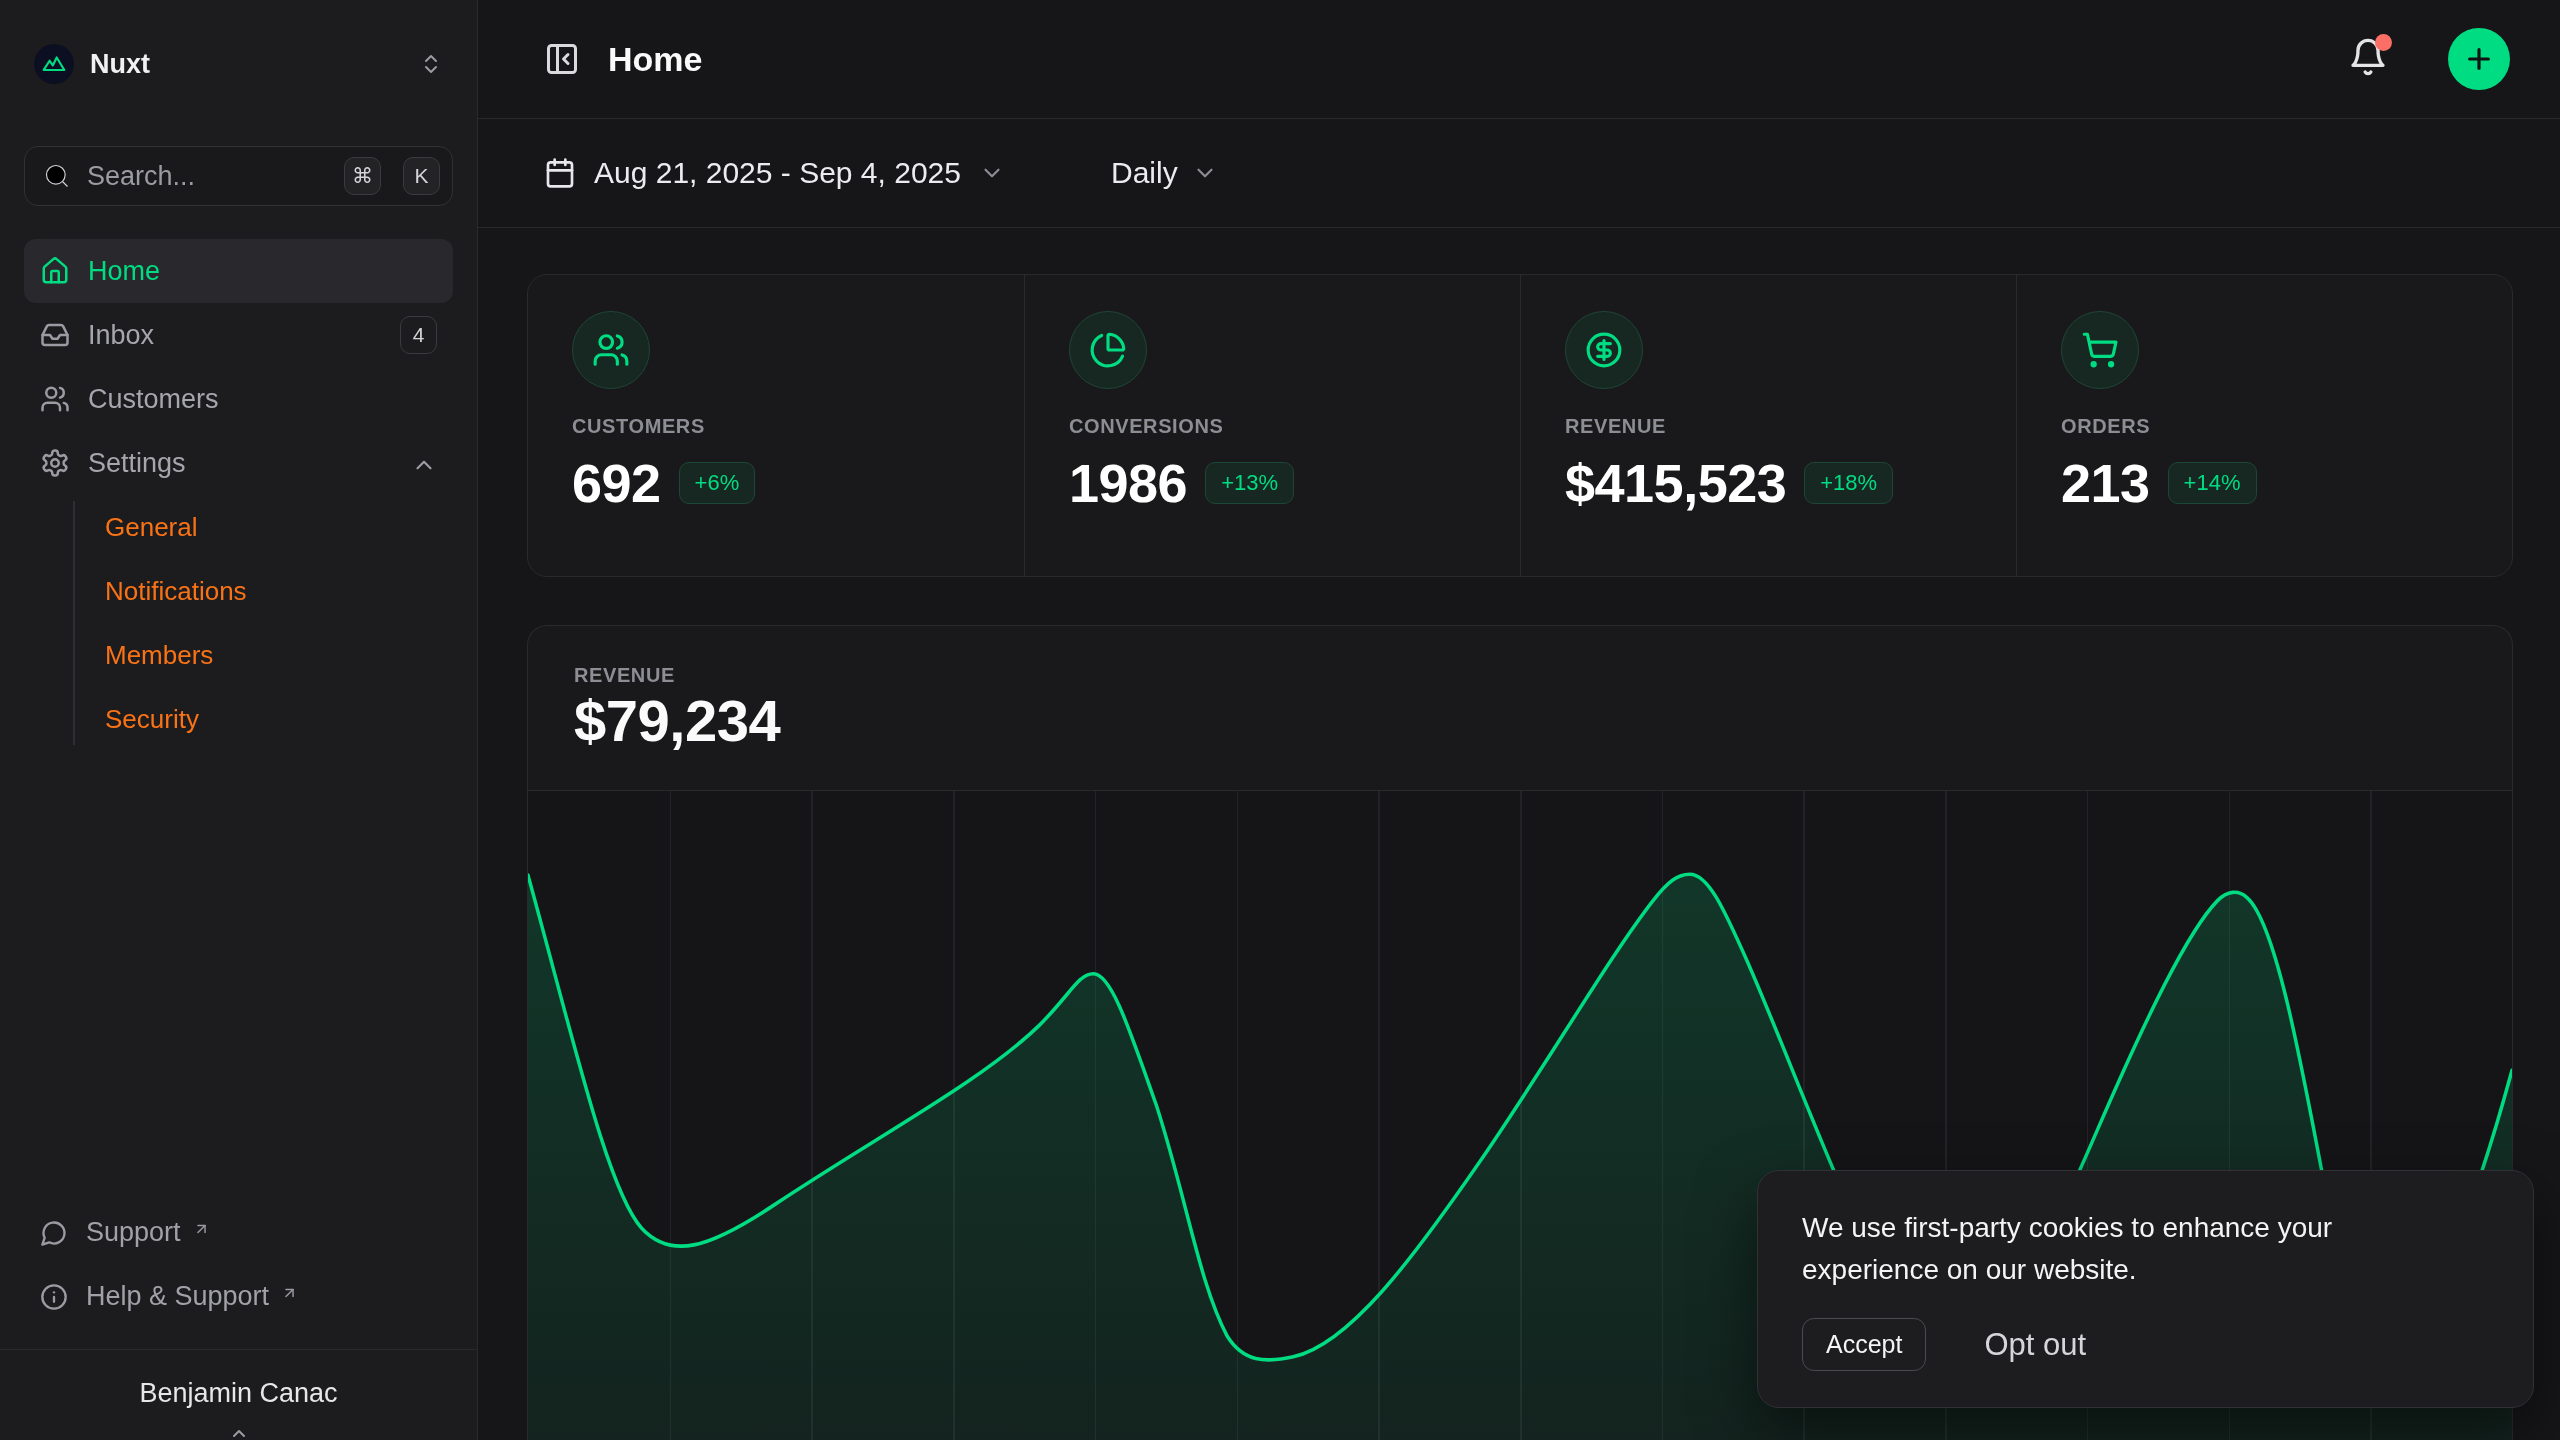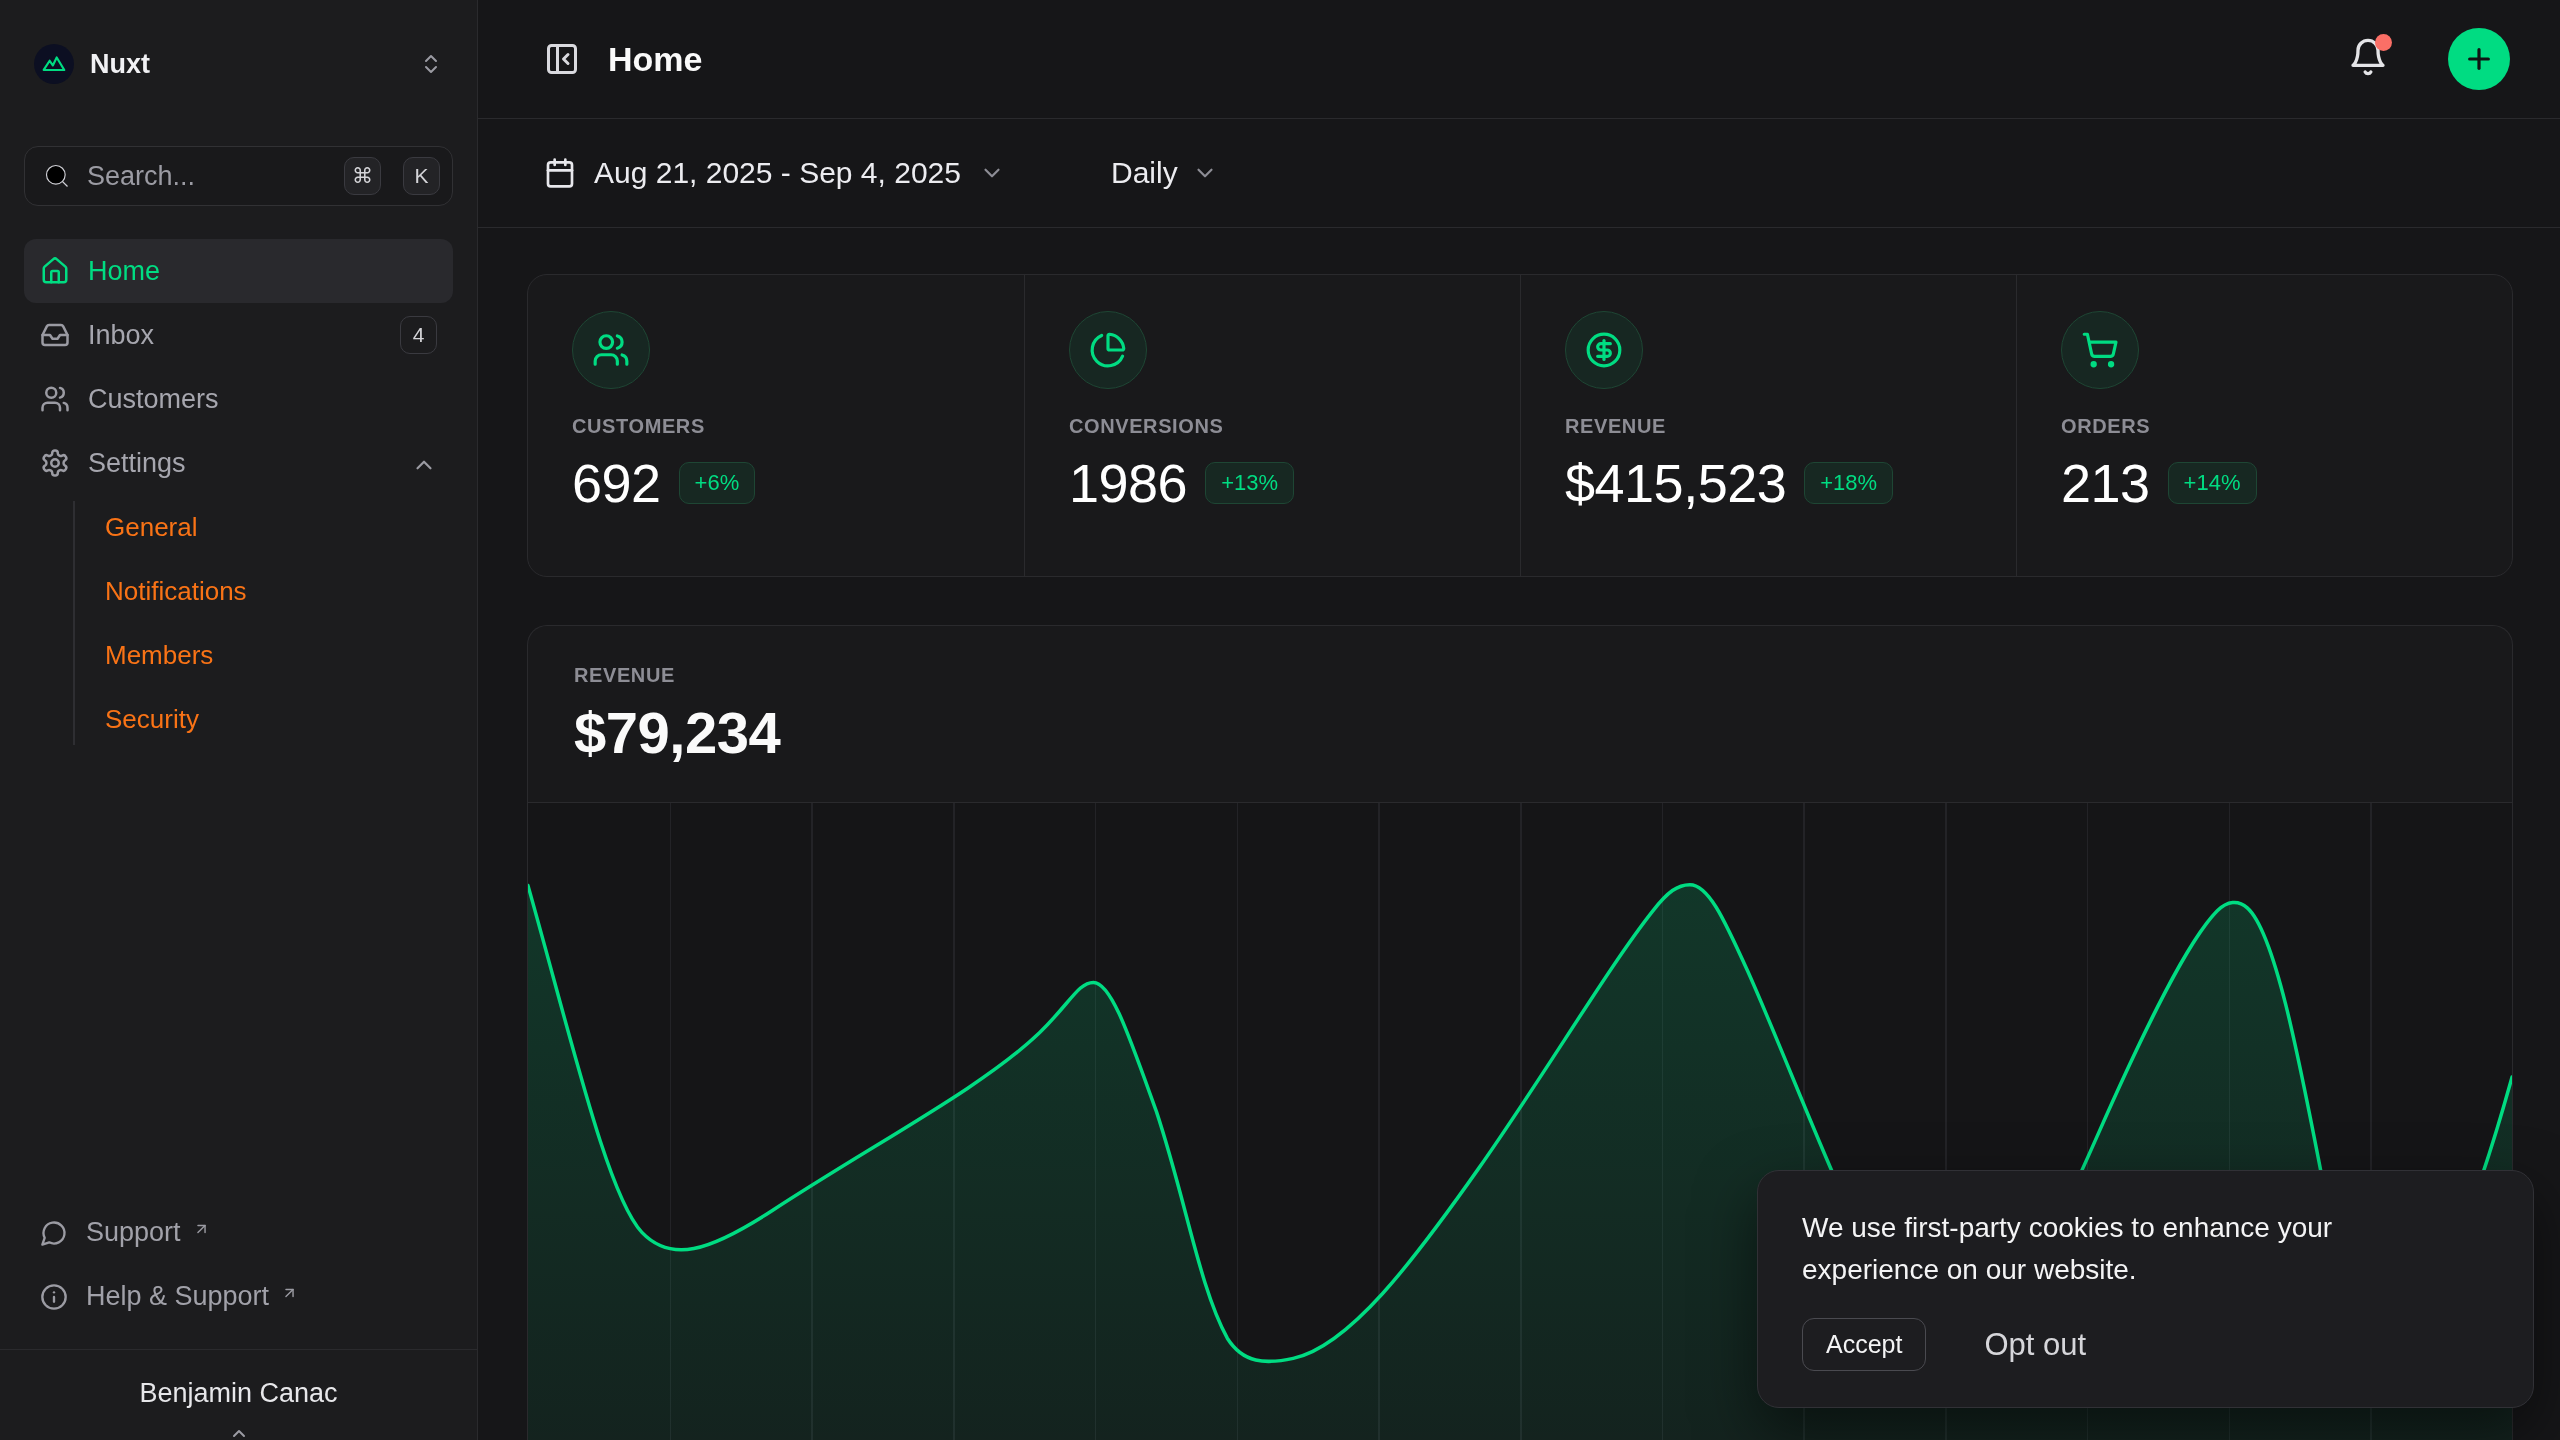--- a/index.html
+++ b/index.html
@@ -85,29 +85,29 @@
 
   .stats { height:303px; border:1.5px solid #2a2a2d; border-radius:20px; background:#19191b;
     display:grid; grid-template-columns:repeat(4,1fr); overflow:hidden; }
   .stat-cell { padding:36px 44px; cursor:pointer; }
   .stat-cell + .stat-cell { border-left:1.5px solid #2a2a2d; }
   .stat-icon { width:78px; height:78px; border-radius:50%; background:rgba(0,220,130,.07);
     border:1.5px solid #1e4634; display:flex; align-items:center; justify-content:center; }
   .stat-icon svg { width:38px; height:38px; stroke:#00dc82; }
   .stat-label { margin-top:26px; font-size:20px; font-weight:600; letter-spacing:.6px; color:#8d8d95; }
   .stat-value-row { margin-top:14px; display:flex; align-items:center; gap:18px; }
-  .stat-value { font-size:54px; font-weight:400; color:#ffffff; letter-spacing:-.5px; }
+  .stat-value { font-size:54px; font-weight:700; color:#ffffff; letter-spacing:-.5px; }
   .delta-badge { font-size:22px; font-weight:500; color:#00dc82; background:rgba(0,220,130,.08);
     border:1.5px solid #1e4634; border-radius:10px; padding:7px 15px; }
 
   .revenue-card { margin-top:48px; height:815px; border:1.5px solid #2a2a2d; border-bottom:none;
     border-radius:20px 20px 0 0; background:#19191b; display:flex; flex-direction:column; overflow:hidden; }
   .rev-head { padding:38px 46px 36px; }
   .rev-label { font-size:20px; font-weight:600; letter-spacing:.6px; color:#8d8d95; }
-  .rev-value { margin-top:12px; font-size:58px; font-weight:700; color:#fafafa; letter-spacing:-.5px; }
+  .rev-value { font-size:58px; font-weight:700; color:#fafafa; letter-spacing:-.5px; }
   .chart { flex:1; position:relative; border-top:1.5px solid #2a2a2d; background:#151517; }
   .gridline { position:absolute; top:0; bottom:0; width:1.5px; background:#232327; }
   .chart svg.plot { position:absolute; inset:0; width:100%; height:100%; }
 
   
   .cookie { position:absolute; right:26px; bottom:32px; width:777px; background:#1d1d20;
     border:1px solid #313136; border-radius:22px; padding:36px 44px;
     box-shadow:0 24px 60px rgba(0,0,0,.5); }
   .cookie-text { font-size:28px; line-height:1.48; color:#f4f4f5; max-width:610px; }
   .cookie-actions { margin-top:28px; display:flex; align-items:center; gap:58px; }

